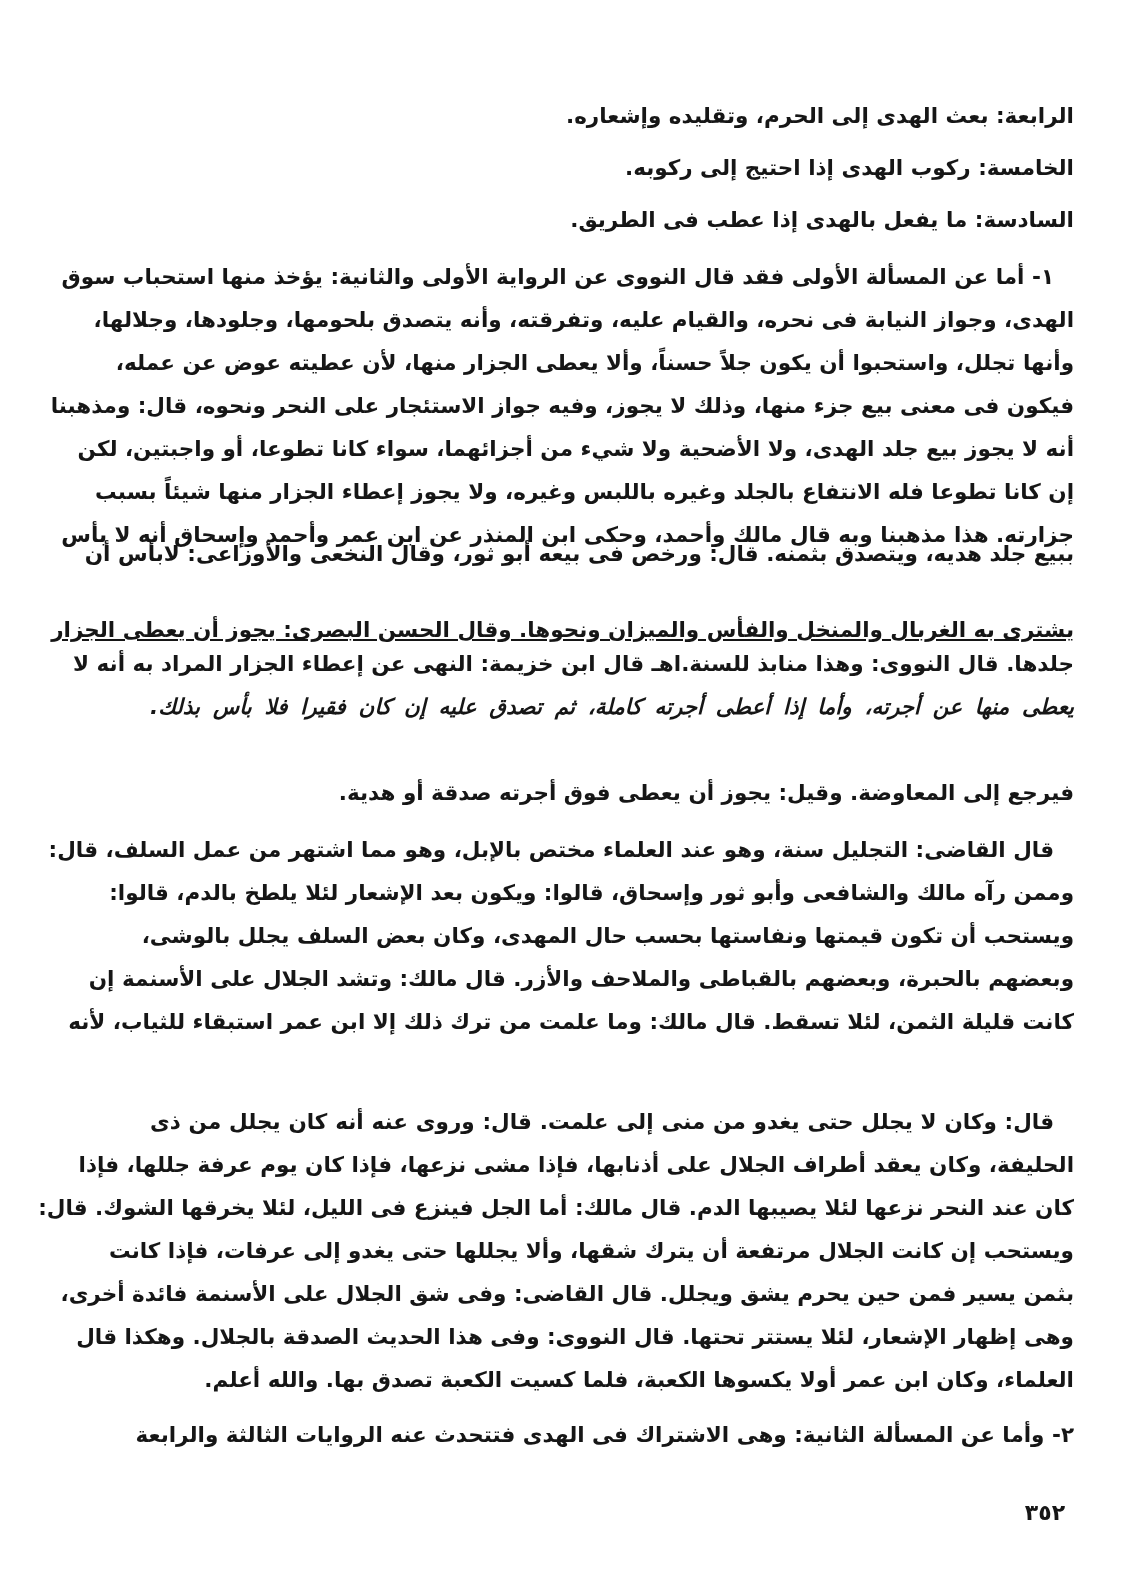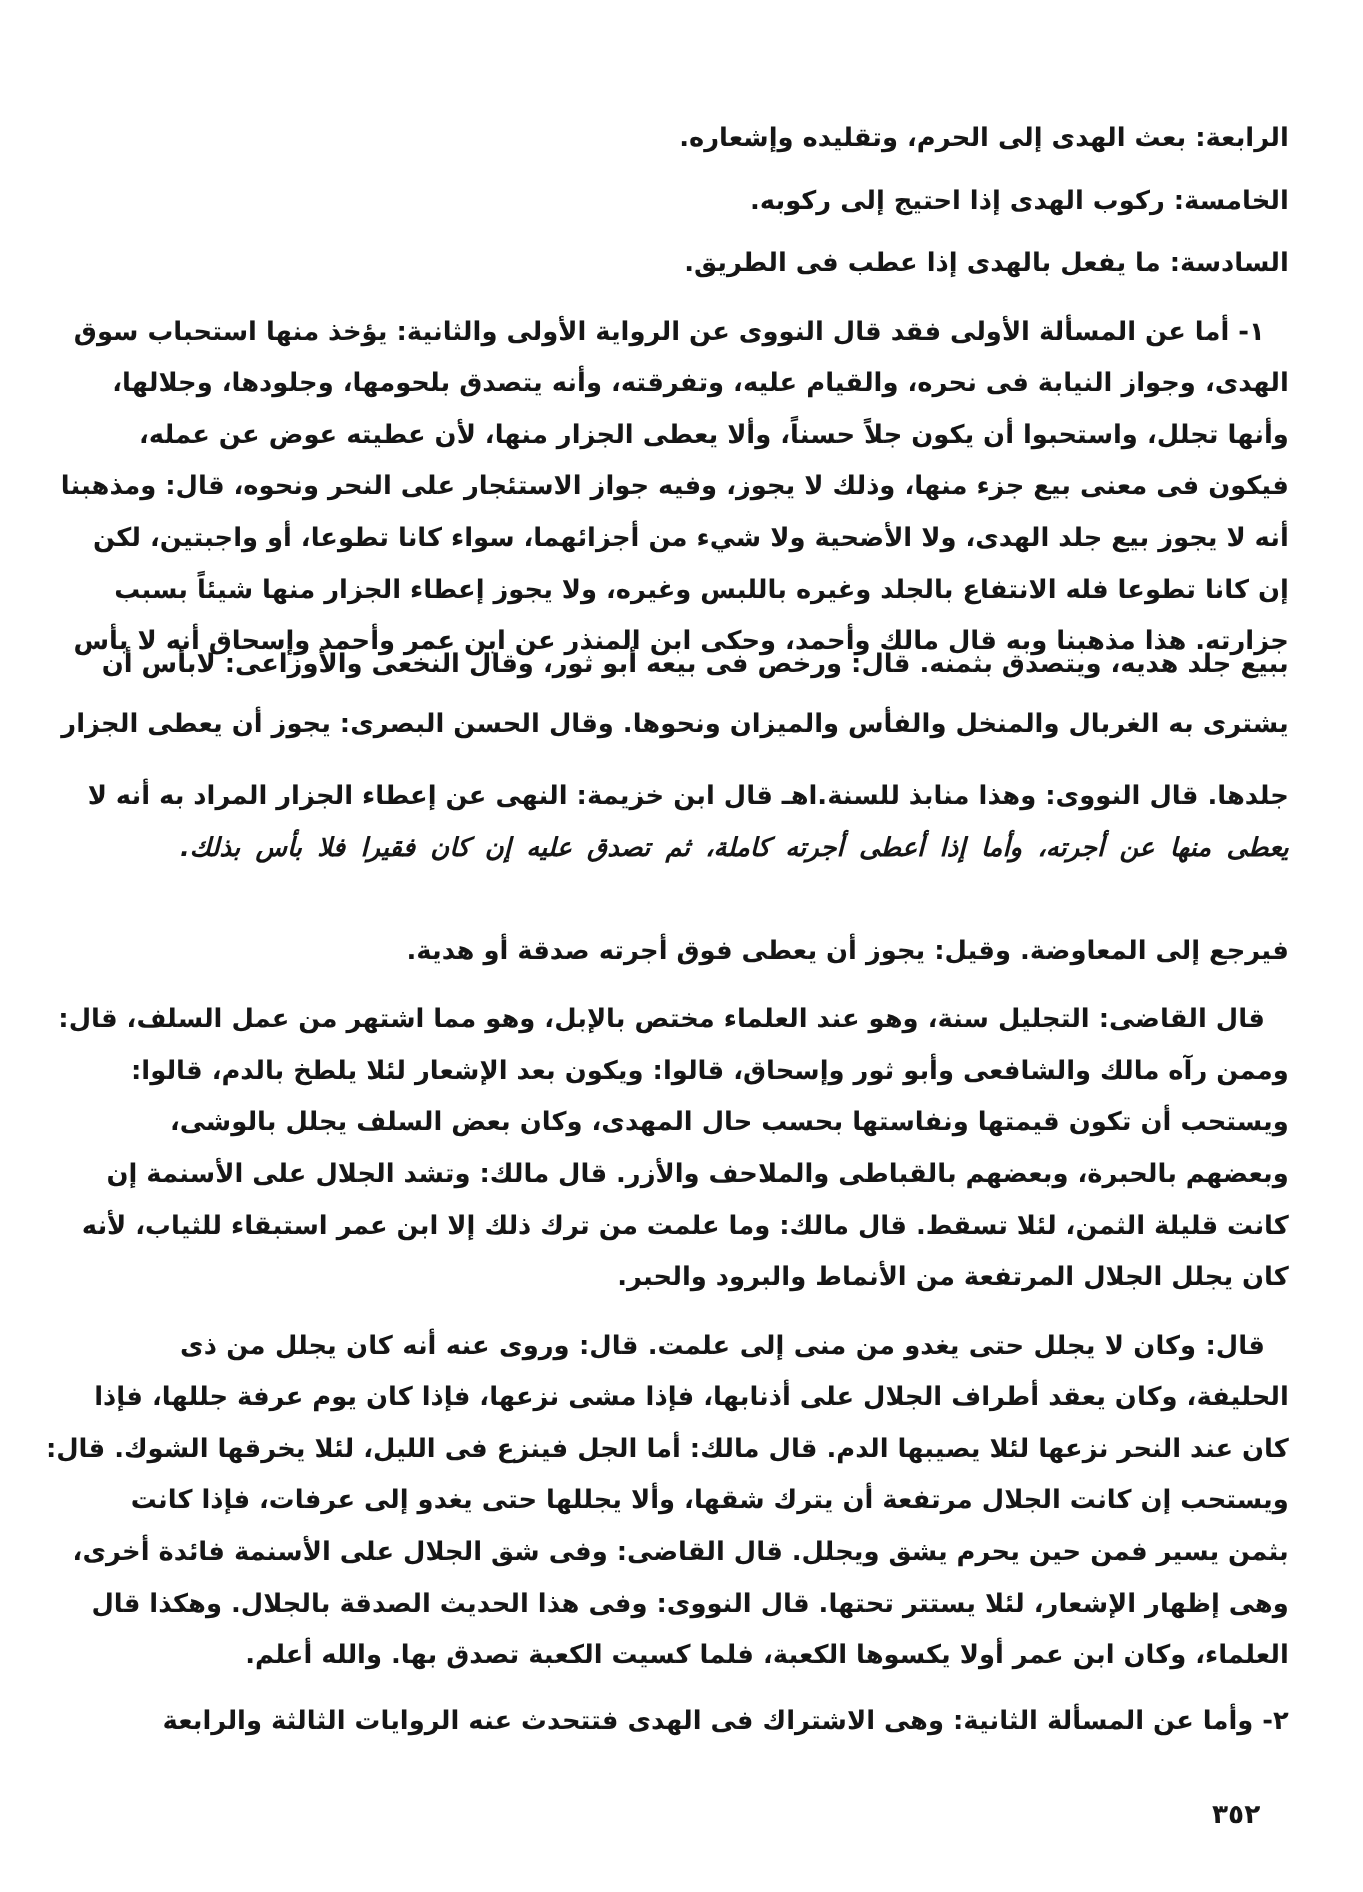--- a/index.html
+++ b/index.html
@@ -11,21 +11,21 @@
     border-radius: 17px;
   }
   .line {
     position: absolute; right: 62px; height: 44px; line-height: 44px;
     direction: rtl; text-align: right; white-space: nowrap;
     font-size: 21.5px; font-weight: bold; color: #161616;
   }
   .full { left: 150px; text-align: justify; text-align-last: justify; }
   .page-number {
     position: absolute; left: 1010px; top: 1500px; width: 70px;
-    direction: rtl; text-align: left;
+    direction: rtl; text-align: center;
     font-size: 22px; font-weight: bold; color: #161616;
     font-family: "DejaVu Sans", sans-serif;
   }
 </style>
 </head>
 <body>
 
 <div class="page">
 
   <div class="line" style="top:94px;">الرابعة: بعث الهدى إلى الحرم، وتقليده وإشعاره.</div>
@@ -33,31 +33,30 @@
   <div class="line" style="top:198px;">السادسة: ما يفعل بالهدى إذا عطب فى الطريق.</div>
 
   <div class="line full" style="top:255px; right:82px;">١- أما عن المسألة الأولى فقد قال النووى عن الرواية الأولى والثانية: يؤخذ منها استحباب سوق</div>
   <div class="line full" style="top:298px;">الهدى، وجواز النيابة فى نحره، والقيام عليه، وتفرقته، وأنه يتصدق بلحومها، وجلودها، وجلالها،</div>
   <div class="line full" style="top:341px;">وأنها تجلل، واستحبوا أن يكون جلاً حسناً، وألا يعطى الجزار منها، لأن عطيته عوض عن عمله،</div>
   <div class="line full" style="top:384px;">فيكون فى معنى بيع جزء منها، وذلك لا يجوز، وفيه جواز الاستئجار على النحر ونحوه، قال: ومذهبنا</div>
   <div class="line full" style="top:427px;">أنه لا يجوز بيع جلد الهدى، ولا الأضحية ولا شيء من أجزائهما، سواء كانا تطوعا، أو واجبتين، لكن</div>
   <div class="line full" style="top:470px;">إن كانا تطوعا فله الانتفاع بالجلد وغيره باللبس وغيره، ولا يجوز إعطاء الجزار منها شيئاً بسبب</div>
   <div class="line full" style="top:513px;">جزارته. هذا مذهبنا وبه قال مالك وأحمد، وحكى ابن المنذر عن ابن عمر وأحمد وإسحاق أنه لا بأس</div>
   <div class="line full" style="top:532px;">ببيع جلد هديه، ويتصدق بثمنه. قال: ورخص فى بيعه أبو ثور، وقال النخعى والأوزاعى: لابأس أن</div>
-  <div class="line full" style="top:582px;">يشترى به الغربال والمنخل والفأس والميزان ونحوها. وقال الحسن البصرى: يجوز أن يعطى الجزار</div>
+  <div class="line full" style="top:608px;text-decoration:underline;">يشترى به الغربال والمنخل والفأس والميزان ونحوها. وقال الحسن البصرى: يجوز أن يعطى الجزار</div>
   <div class="line full" style="top:642px;">جلدها. قال النووى: وهذا منابذ للسنة.اهـ قال ابن خزيمة: النهى عن إعطاء الجزار المراد به أنه لا</div>
   <div class="line full" style="top:685px;font-style:italic;">يعطى منها عن أجرته، وأما إذا أعطى أجرته كاملة، ثم تصدق عليه إن كان فقيرا فلا بأس بذلك.</div>
   <div class="line" style="top:771px;">فيرجع إلى المعاوضة. وقيل: يجوز أن يعطى فوق أجرته صدقة أو هدية.</div>
 
   <div class="line full" style="top:828px; right:82px;">قال القاضى: التجليل سنة، وهو عند العلماء مختص بالإبل، وهو مما اشتهر من عمل السلف، قال:</div>
   <div class="line full" style="top:871px;">وممن رآه مالك والشافعى وأبو ثور وإسحاق، قالوا: ويكون بعد الإشعار لئلا يلطخ بالدم، قالوا:</div>
   <div class="line full" style="top:914px;">ويستحب أن تكون قيمتها ونفاستها بحسب حال المهدى، وكان بعض السلف يجلل بالوشى،</div>
   <div class="line full" style="top:957px;">وبعضهم بالحبرة، وبعضهم بالقباطى والملاحف والأزر. قال مالك: وتشد الجلال على الأسنمة إن</div>
   <div class="line full" style="top:1000px;">كانت قليلة الثمن، لئلا تسقط. قال مالك: وما علمت من ترك ذلك إلا ابن عمر استبقاء للثياب، لأنه</div>
-  <div class="line" style="top:1043px;">كان يجلل الجلال المرتفعة من الأنماط والبرود والحبر.</div>
 
   <div class="line full" style="top:1100px; right:82px;">قال: وكان لا يجلل حتى يغدو من منى إلى علمت. قال: وروى عنه أنه كان يجلل من ذى</div>
   <div class="line full" style="top:1143px;">الحليفة، وكان يعقد أطراف الجلال على أذنابها، فإذا مشى نزعها، فإذا كان يوم عرفة جللها، فإذا</div>
   <div class="line full" style="top:1186px;">كان عند النحر نزعها لئلا يصيبها الدم. قال مالك: أما الجل فينزع فى الليل، لئلا يخرقها الشوك. قال:</div>
   <div class="line full" style="top:1229px;">ويستحب إن كانت الجلال مرتفعة أن يترك شقها، وألا يجللها حتى يغدو إلى عرفات، فإذا كانت</div>
   <div class="line full" style="top:1272px;">بثمن يسير فمن حين يحرم يشق ويجلل. قال القاضى: وفى شق الجلال على الأسنمة فائدة أخرى،</div>
   <div class="line full" style="top:1315px;">وهى إظهار الإشعار، لئلا يستتر تحتها. قال النووى: وفى هذا الحديث الصدقة بالجلال. وهكذا قال</div>
   <div class="line" style="top:1358px;">العلماء، وكان ابن عمر أولا يكسوها الكعبة، فلما كسيت الكعبة تصدق بها. والله أعلم.</div>
 
   <div class="line full" style="top:1413px;">٢- وأما عن المسألة الثانية: وهى الاشتراك فى الهدى فتتحدث عنه الروايات الثالثة والرابعة</div>

